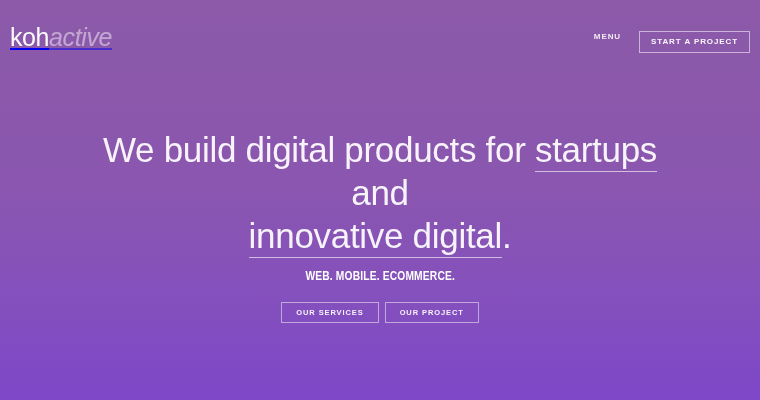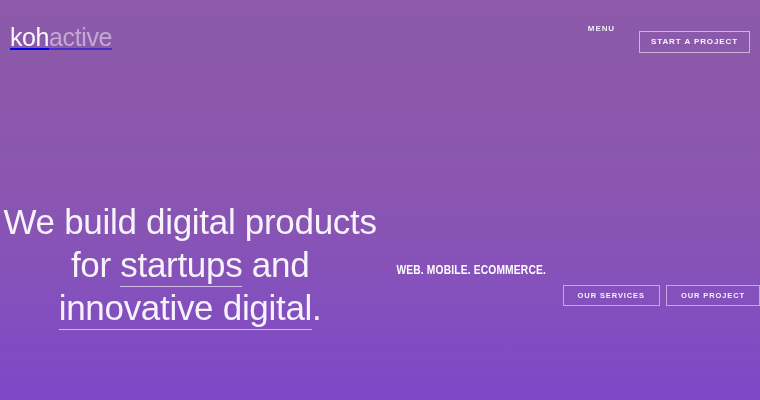--- a/index.html
+++ b/index.html
@@ -40,26 +40,27 @@
     font-weight: 300;
     padding-top: 2px;
   }
   .logo-koh {
     color: #ffffff;
     opacity: 0.97;
   }
   .logo-active {
     color: #ffffff;
     opacity: 0.47;
+    font-style: italic;
   }
 
   .header-right {
     display: flex;
-    align-items: flex-start;
-    gap: 20px;
+    align-items: center;
+    gap: 14px;
     padding-right: 0px;
   }
 
   .menu-link {
     color: rgba(255,255,255,0.88);
     font-size: 8px;
     font-weight: 700;
     letter-spacing: 0.9px;
     text-decoration: none;
     padding: 4px 4px;
@@ -85,21 +86,21 @@
   }
 
   
   .hero {
     position: absolute;
     top: 0;
     left: 0;
     width: 760px;
     height: 400px;
     display: flex;
-    flex-direction: row;
+    flex-direction: column;
     align-items: center;
     padding-top: 128px;
   }
 
   .hero-headline {
     width: 620px;
     text-align: center;
     color: rgba(255,255,255,0.93);
     font-size: 35px;
     font-weight: 300;
@@ -137,21 +138,20 @@
     padding: 0 14px;
     border: 1px solid rgba(255,255,255,0.50);
     background: transparent;
     color: rgba(255,255,255,0.93);
     font-family: "Liberation Sans", sans-serif;
     font-size: 7.5px;
     font-weight: 700;
     letter-spacing: 0.9px;
     white-space: nowrap;
     cursor: pointer;
-    margin-top: 44px;
   }
 </style>
 </head>
 <body>
 
 <header class="site-header">
 
   <a class="logo" href="#">
     <span class="logo-koh">koh</span>
       <span class="logo-active">active</span>

